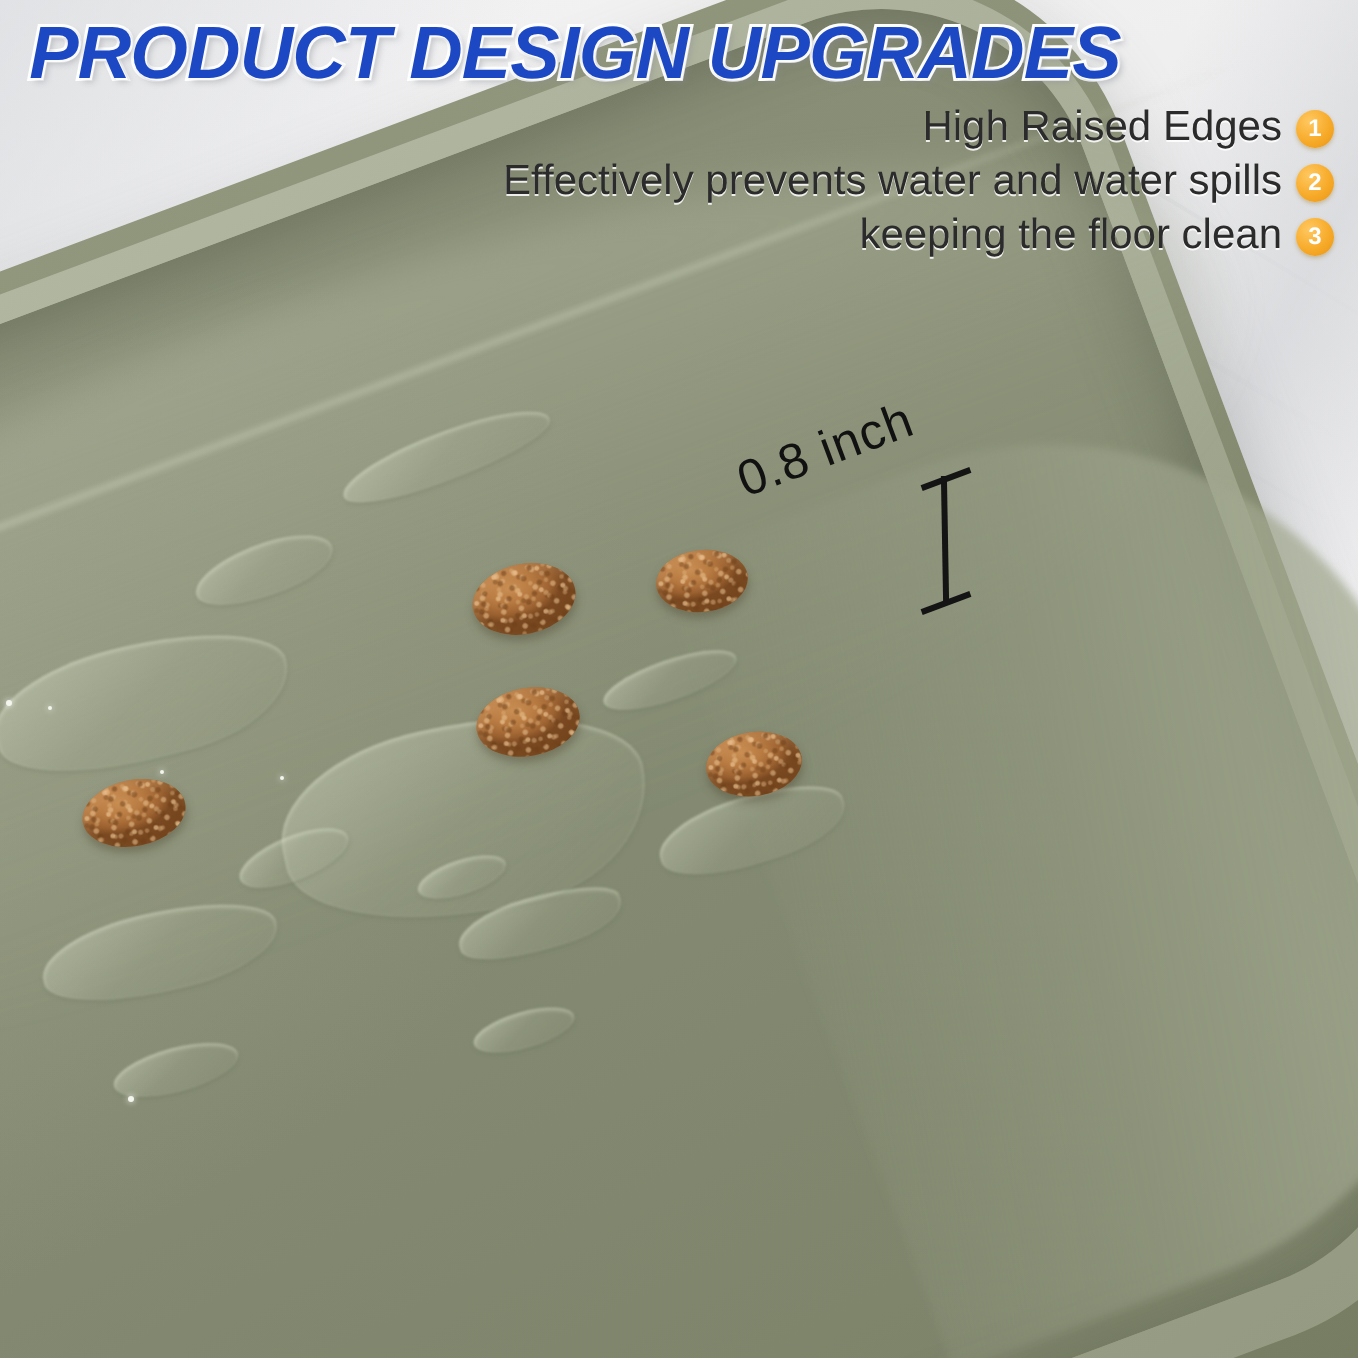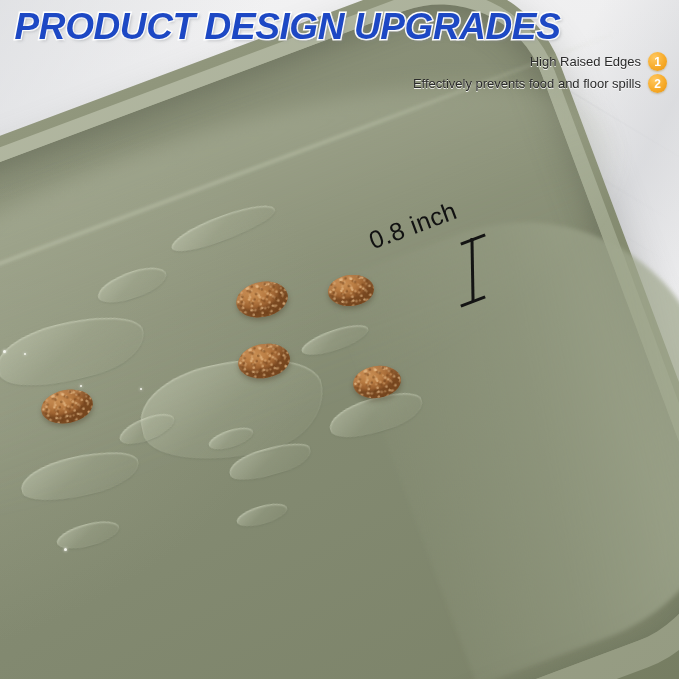--- a/index.html
+++ b/index.html
@@ -206,21 +206,21 @@
     align-items: flex-end;
     gap: 3px;
   }
   .bullet-row {
     display: flex;
     align-items: center;
     gap: 7px;
     white-space: nowrap;
   }
   .bullet-text {
-    font-size: 13px;
+    font-size: 21px;
     color: #2b2b2b;
     text-shadow: 0 1px 0 rgba(255,255,255,0.85);
   }
   .badge {
     width: 19px;
     height: 19px;
     border-radius: 50%;
     background: radial-gradient(circle at 35% 30%, #ffc861 0%, #f7ab2a 55%, #e89410 100%);
     color: #ffffff;
     font-size: 12px;
@@ -319,21 +319,25 @@
   <div class="headline">PRODUCT DESIGN UPGRADES</div>
 
   <div class="bullets">
 
     <div class="bullet-row">
       <span class="bullet-text">High Raised Edges</span>
       <span class="badge">1</span>
     </div>
 
     <div class="bullet-row">
-      <span class="bullet-text">Effectively prevents food and floor spills</span>
+      <span class="bullet-text">Effectively prevents water and water spills</span>
       <span class="badge">2</span>
     </div>
 
+    <div class="bullet-row">
+      <span class="bullet-text">keeping the floor clean</span>
+      <span class="badge">3</span>
+    </div>
 
 
   </div>
 
 </div>
 
 </body></html>

